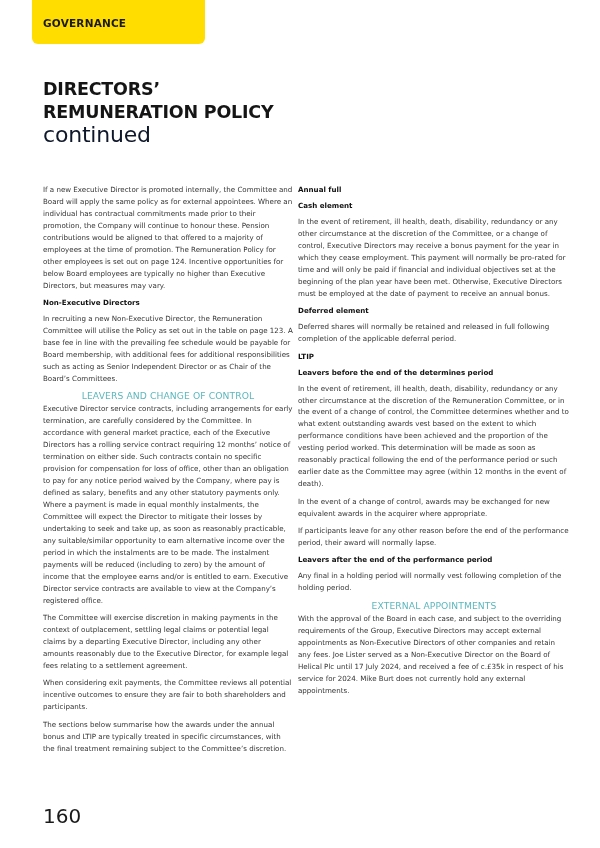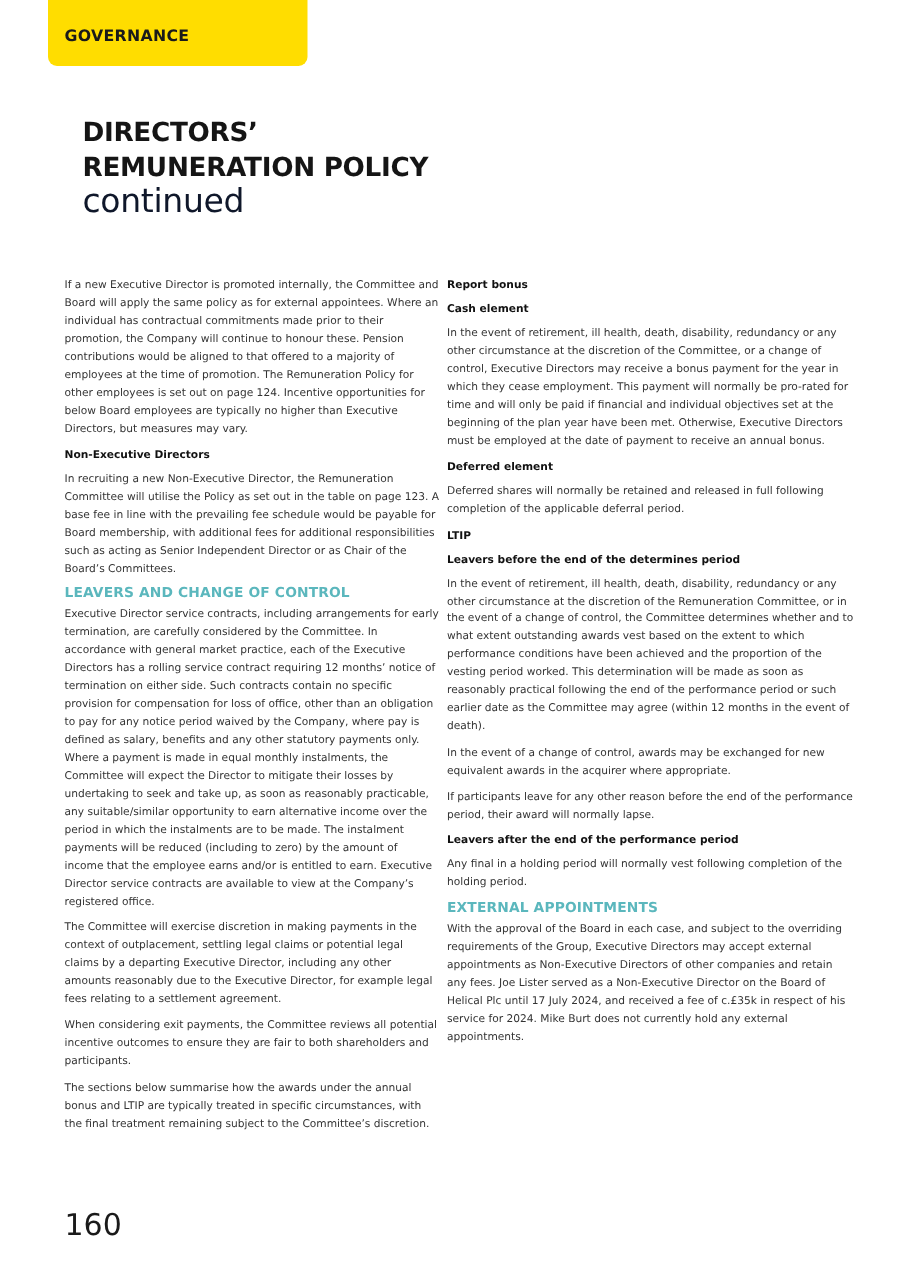--- a/index.html
+++ b/index.html
@@ -6,31 +6,31 @@
     html, body { width: 600px; height: 848px; background: #ffffff; overflow: hidden; }
     body { position: relative; font-family: "DejaVu Sans", sans-serif; color: #2a2a2a; }
 
     .section-tab {
       position: absolute; left: 32px; top: 0; width: 173px; height: 44px;
       background: #ffdd00; border-radius: 0 0 6px 6px;
       padding: 12px 0 0 11px;
     }
     .section-tab span { font-size: 10.5px; font-weight: bold; color: #1a1a1a; letter-spacing: 0.2px; }
 
-    .title-block { position: absolute; left: 43px; top: 78px; margin-left: 12px; }
+    .title-block { position: absolute; left: 43px; top: 78px; }
     .title-line { font-size: 17.5px; font-weight: bold; color: #151515; line-height: 22.5px; letter-spacing: -0.2px; }
     .title-sub { font-size: 22px; font-weight: normal; color: #0f172a; line-height: 24px; letter-spacing: -0.2px; }
 
     .col { position: absolute; top: 184px; }
     .col-left { left: 43px; width: 250px; }
     .col-right { left: 298px; width: 272px; }
 
     .sub { font-size: 7.1px; font-weight: bold; color: #111; line-height: 11px; margin-bottom: 5px; }
     .para { font-size: 7.1px; line-height: 11.95px; color: #333; margin-bottom: 5.5px; }
-    .h-teal { font-size: 9.2px; font-weight: bold; color: #5bb7bd; line-height: 12px; margin-top: 0px; margin-bottom: 1px; letter-spacing: 0.1px; }
+    .h-teal { font-size: 9.2px; font-weight: normal; color: #5bb7bd; line-height: 12px; margin-top: 0px; margin-bottom: 1px; letter-spacing: 0.1px; text-align: center; }
 
     .footer { position: absolute; left: 43px; top: 804px; display: flex; align-items: flex-start; }
     .page-num { font-size: 20px; color: #1a1a1a; line-height: 24px; width: 62px; }
     .footer-text { padding-top: 1px; }
     .footer-org { font-size: 7.3px; font-weight: bold; color: #1a1a1a; line-height: 10px; }
     .footer-report { font-size: 7.3px; color: #333; line-height: 10px; }
   </style>
 </head>
 <body>
 
@@ -51,21 +51,21 @@
   <p class="para">In recruiting a new Non-Executive Director, the Remuneration Committee will utilise the Policy as set out in the table on page 123. A base fee in line with the prevailing fee schedule would be payable for Board membership, with additional fees for additional responsibilities such as acting as Senior Independent Director or as Chair of the Board’s Committees.</p>
 
   <div class="h-teal">LEAVERS AND CHANGE OF CONTROL</div>
   <p class="para">Executive Director service contracts, including arrangements for early termination, are carefully considered by the Committee. In accordance with general market practice, each of the Executive Directors has a rolling service contract requiring 12 months’ notice of termination on either side. Such contracts contain no specific provision for compensation for loss of office, other than an obligation to pay for any notice period waived by the Company, where pay is defined as salary, benefits and any other statutory payments only. Where a payment is made in equal monthly instalments, the Committee will expect the Director to mitigate their losses by undertaking to seek and take up, as soon as reasonably practicable, any suitable/similar opportunity to earn alternative income over the period in which the instalments are to be made. The instalment payments will be reduced (including to zero) by the amount of income that the employee earns and/or is entitled to earn. Executive Director service contracts are available to view at the Company’s registered office.</p>
   <p class="para">The Committee will exercise discretion in making payments in the context of outplacement, settling legal claims or potential legal claims by a departing Executive Director, including any other amounts reasonably due to the Executive Director, for example legal fees relating to a settlement agreement.</p>
   <p class="para">When considering exit payments, the Committee reviews all potential incentive outcomes to ensure they are fair to both shareholders and participants.</p>
   <p class="para">The sections below summarise how the awards under the annual bonus and LTIP are typically treated in specific circumstances, with the final treatment remaining subject to the Committee’s discretion.</p>
 </div>
 
 <div class="col col-right">
-  <div class="sub">Report bonus</div>
+  <div class="sub">Annual full</div>
   <div class="sub">Cash element</div>
   <p class="para">In the event of retirement, ill health, death, disability, redundancy or any other circumstance at the discretion of the Committee, or a change of control, Executive Directors may receive a bonus payment for the year in which they cease employment. This payment will normally be pro-rated for time and will only be paid if financial and individual objectives set at the beginning of the plan year have been met. Otherwise, Executive Directors must be employed at the date of payment to receive an annual bonus.</p>
 
   <div class="sub">Deferred element</div>
   <p class="para">Deferred shares will normally be retained and released in full following completion of the applicable deferral period.</p>
 
   <div class="sub">LTIP</div>
   <div class="sub">Leavers before the end of the determines period</div>
   <p class="para">In the event of retirement, ill health, death, disability, redundancy or any other circumstance at the discretion of the Remuneration Committee, or in the event of a change of control, the Committee determines whether and to what extent outstanding awards vest based on the extent to which performance conditions have been achieved and the proportion of the vesting period worked. This determination will be made as soon as reasonably practical following the end of the performance period or such earlier date as the Committee may agree (within 12 months in the event of death).</p>
   <p class="para">In the event of a change of control, awards may be exchanged for new equivalent awards in the acquirer where appropriate.</p>

